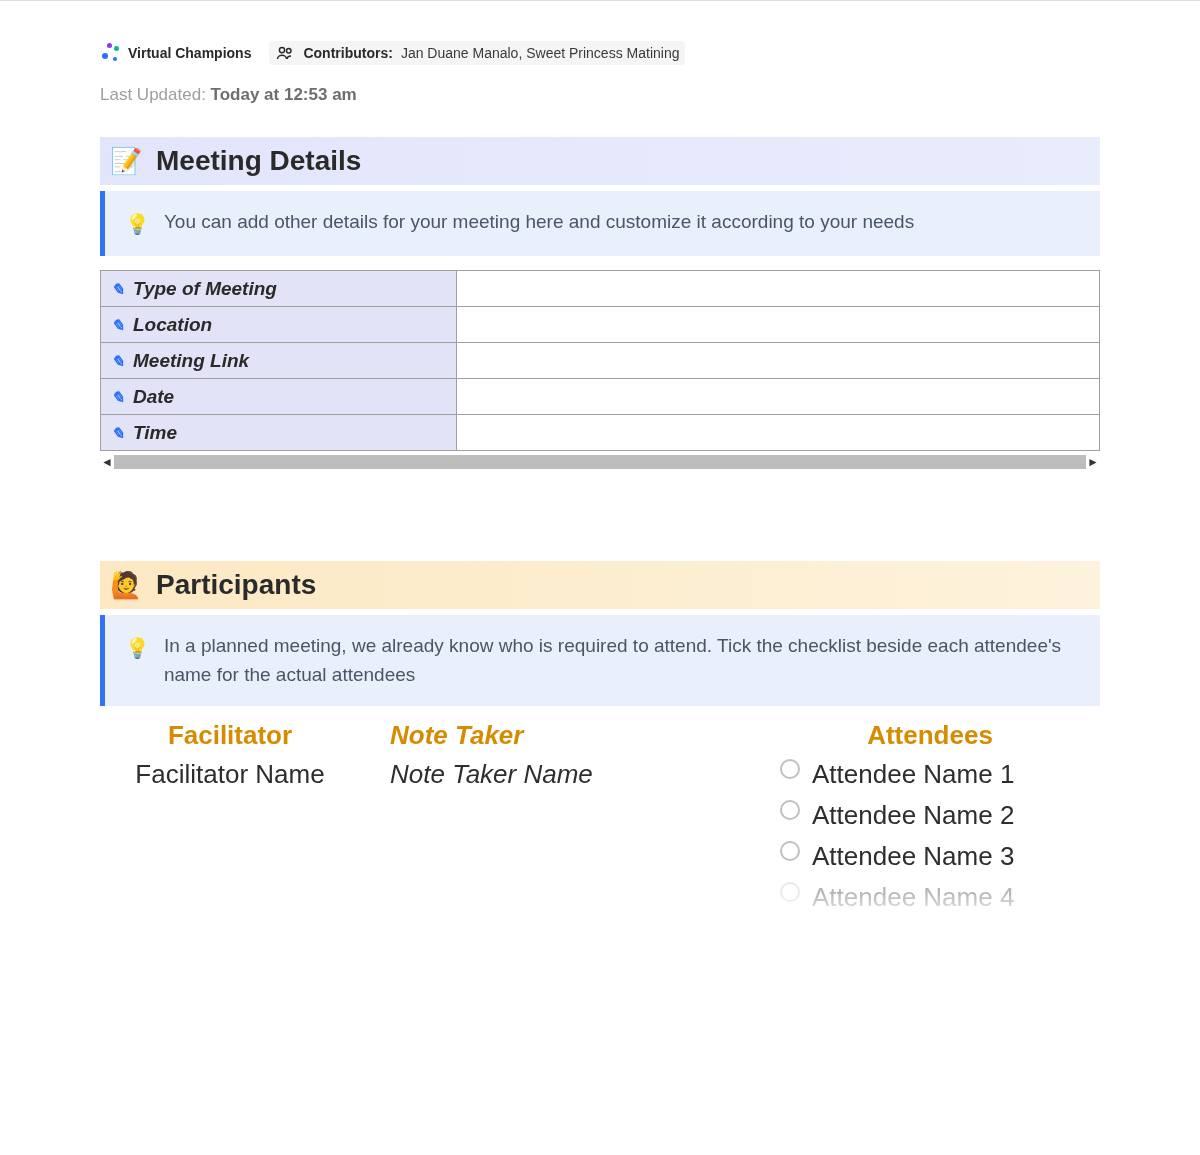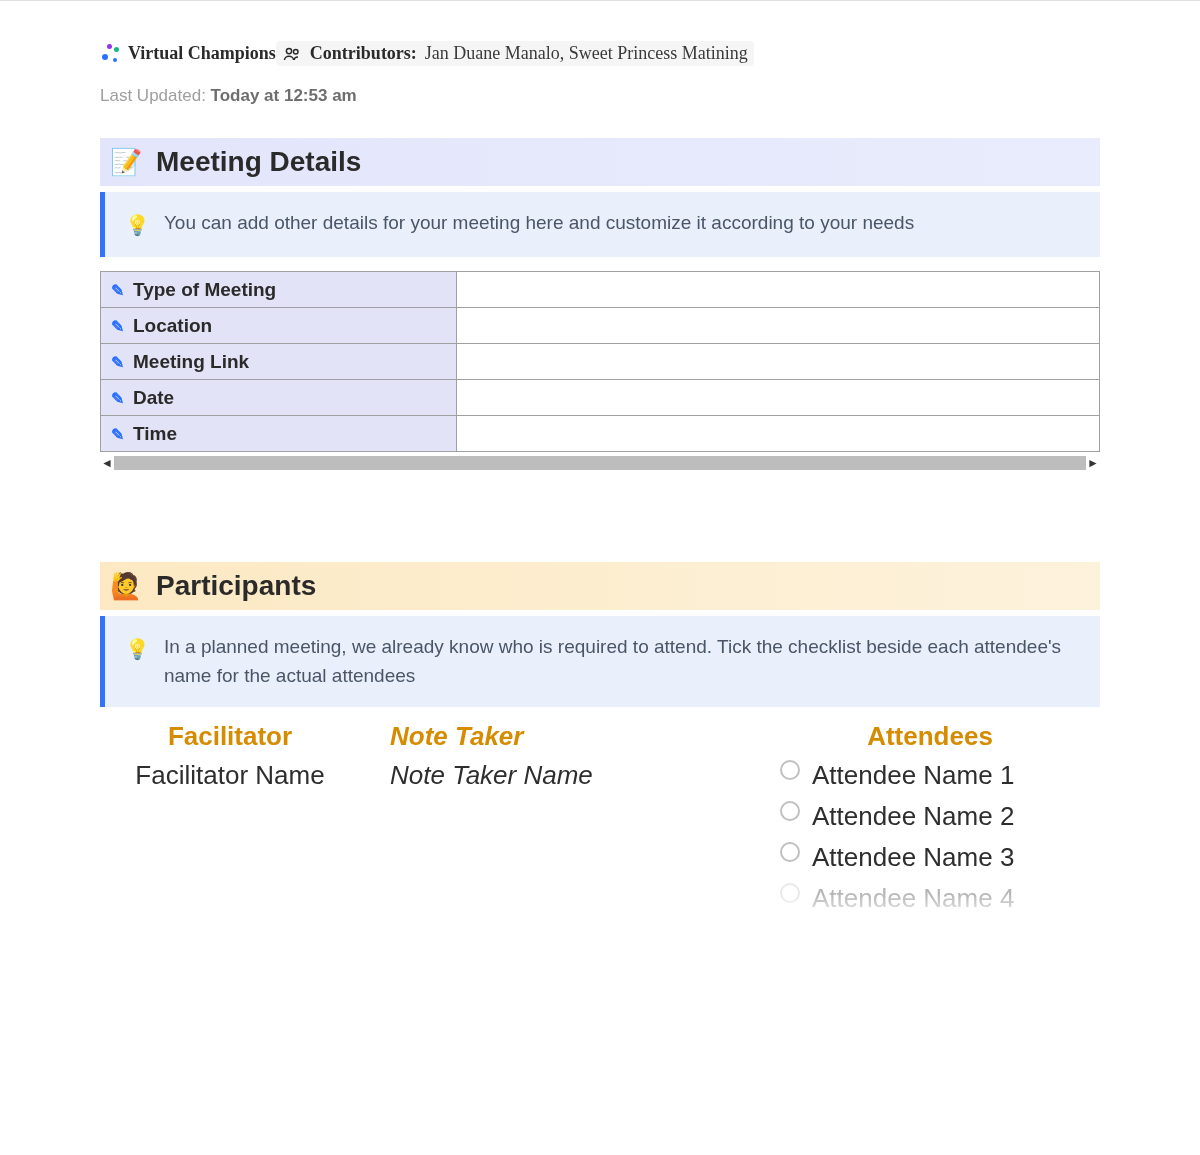--- a/index.html
+++ b/index.html
@@ -15,23 +15,23 @@
     .page-title {
       font-size: 48px;
       font-weight: 800;
       color: #2a2a2a;
       margin-bottom: 30px;
       letter-spacing: -0.5px;
     }
     .meta-row {
       display: flex;
       align-items: center;
+      gap: 18px;
       margin-bottom: 20px;
-      font-size: 18px;
-      font-family: Liberation Serif, serif;
+      font-size: 14px;
     }
     .meta-badge {
       display: inline-flex;
       align-items: center;
       gap: 8px;
       background: #f5f5f5;
       padding: 2px 6px;
       border-radius: 4px;
       font-weight: 700;
       color: #2a2a2a;
@@ -99,20 +99,21 @@
       font-size: 19px;
       color: #4a5568;
       line-height: 1.55;
     }
     .callout .bulb { font-size: 20px; opacity: 0.85; margin-top:2px; flex-shrink:0;}
 
     .details-table {
       width: 100%;
       border-collapse: collapse;
       margin-top: 2px;
+      font-style: italic;
     }
     .details-table td {
       border: 1px solid #a0a0a0;
       padding: 6px 10px;
       font-size: 19px;
       vertical-align: middle;
       height: 36px;
     }
     .details-table td.label-cell {
       width: 356px;

